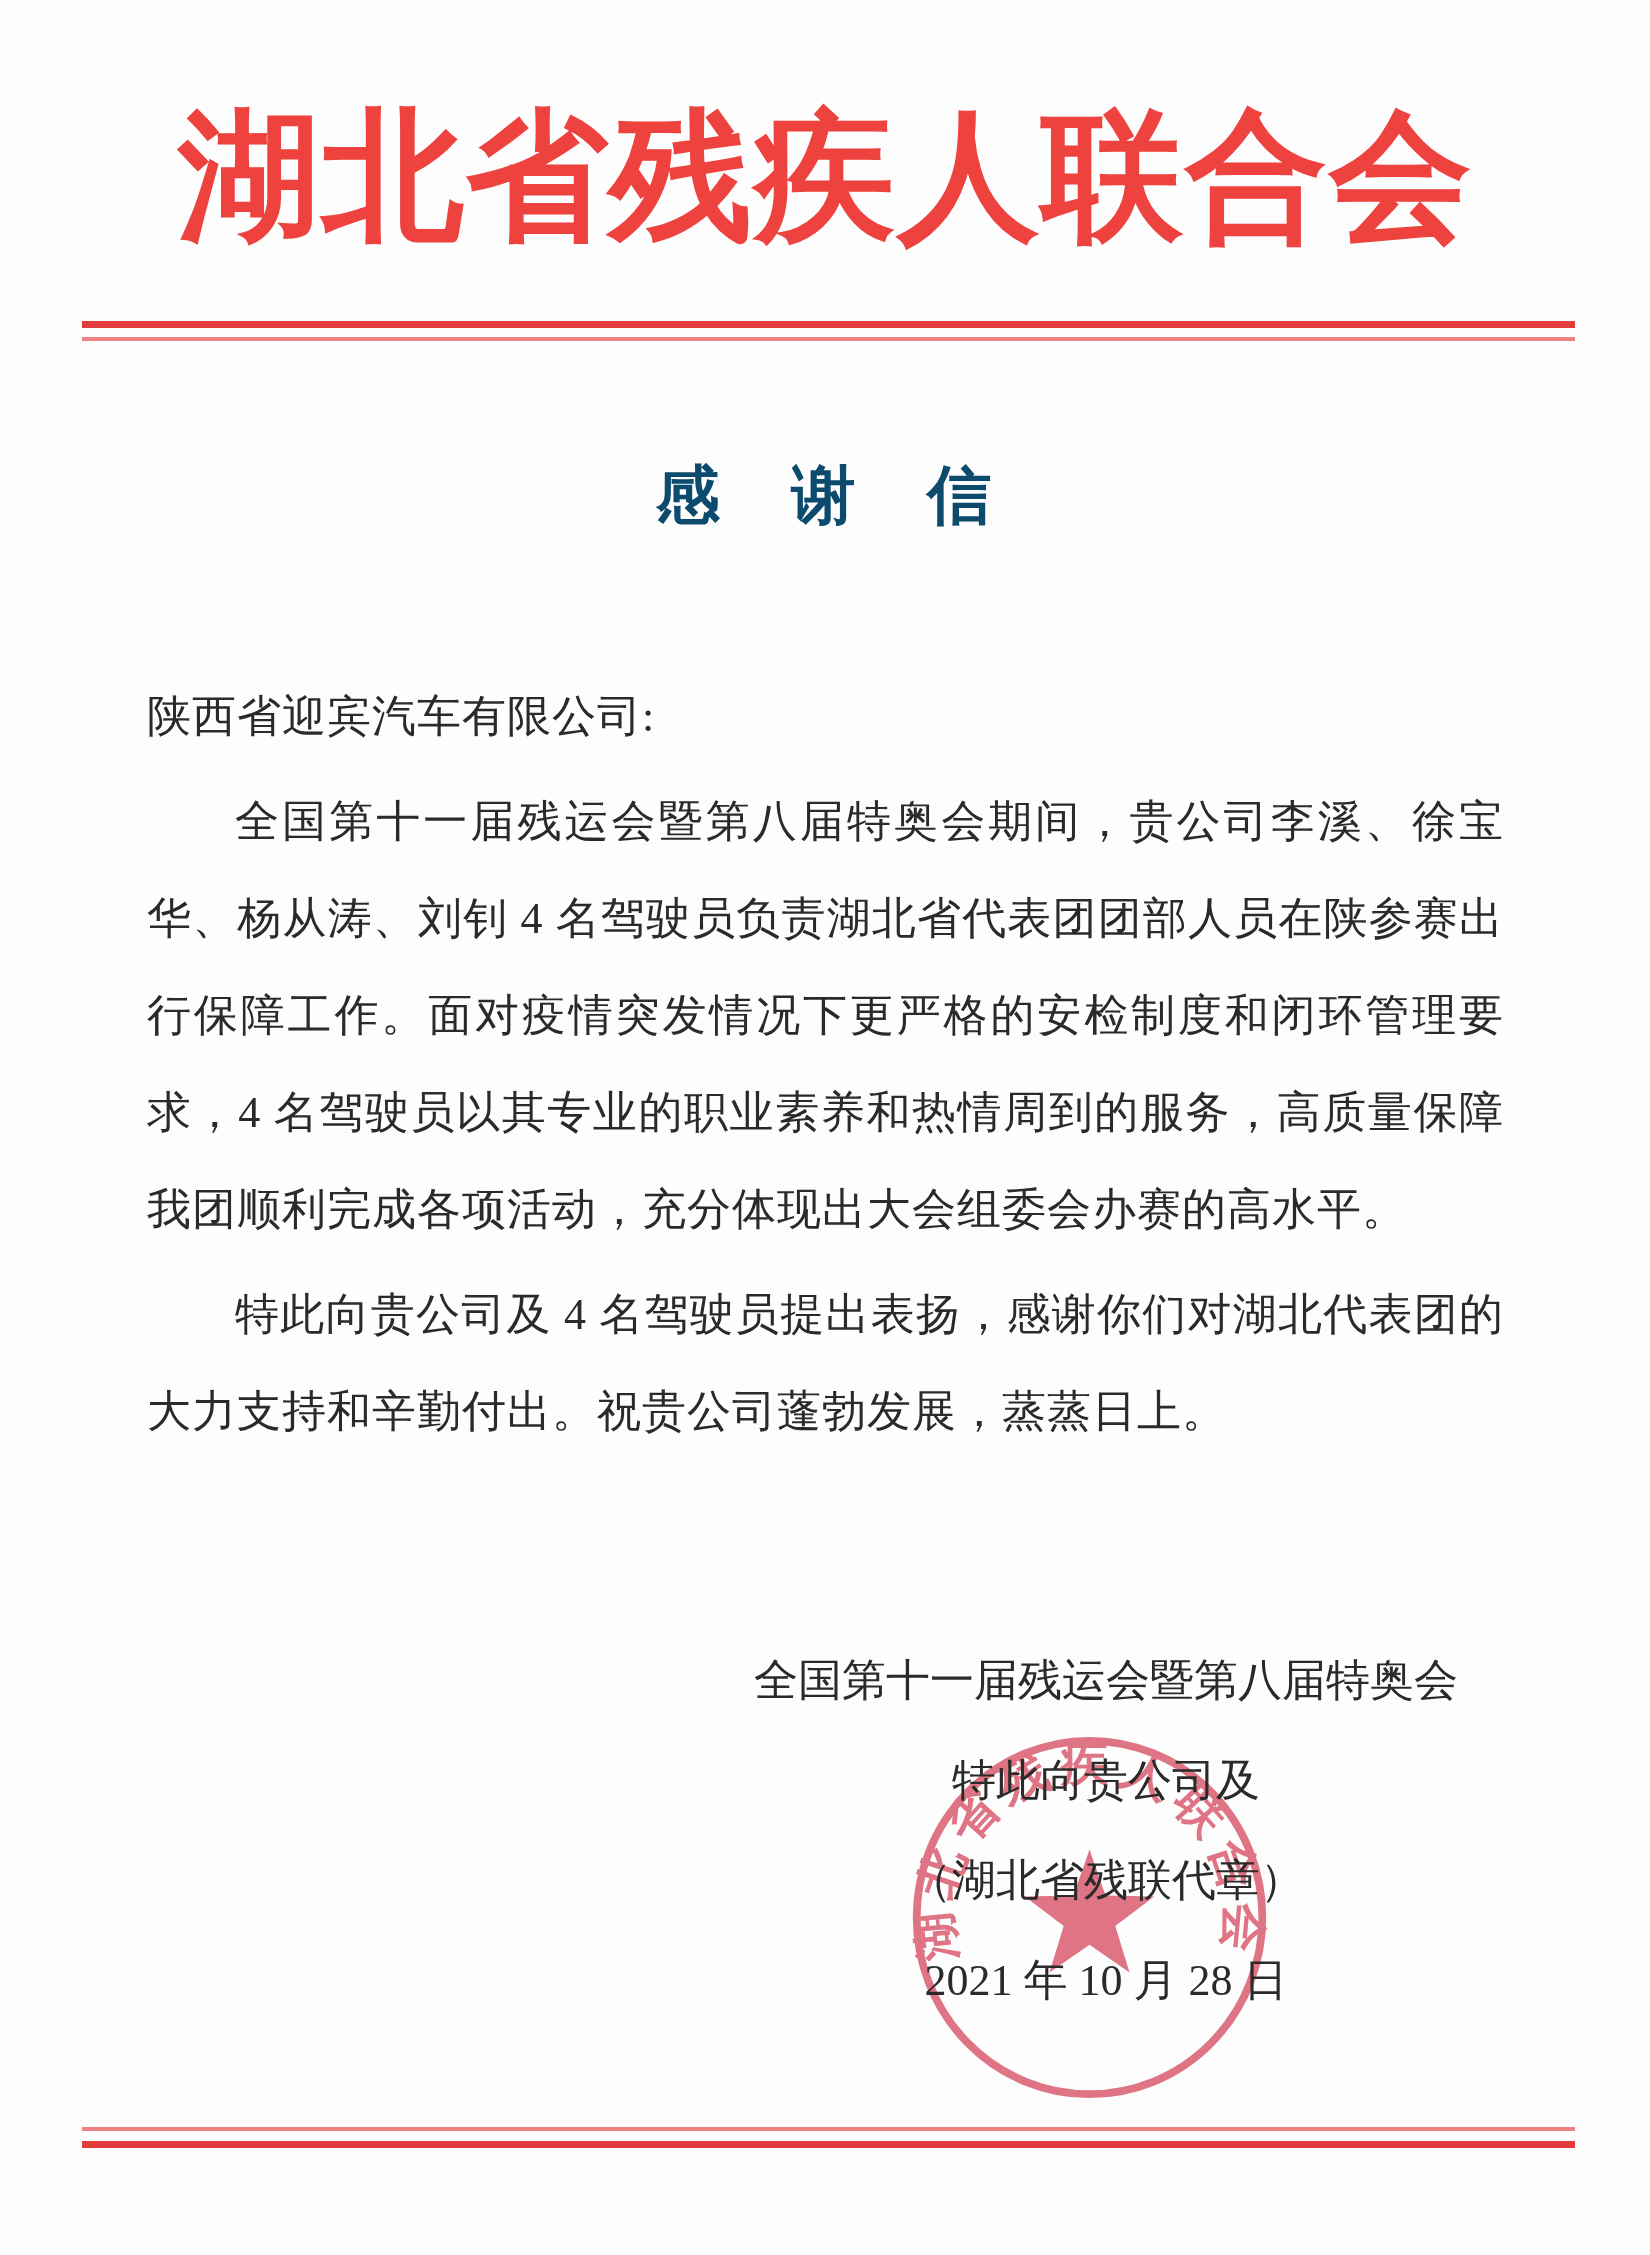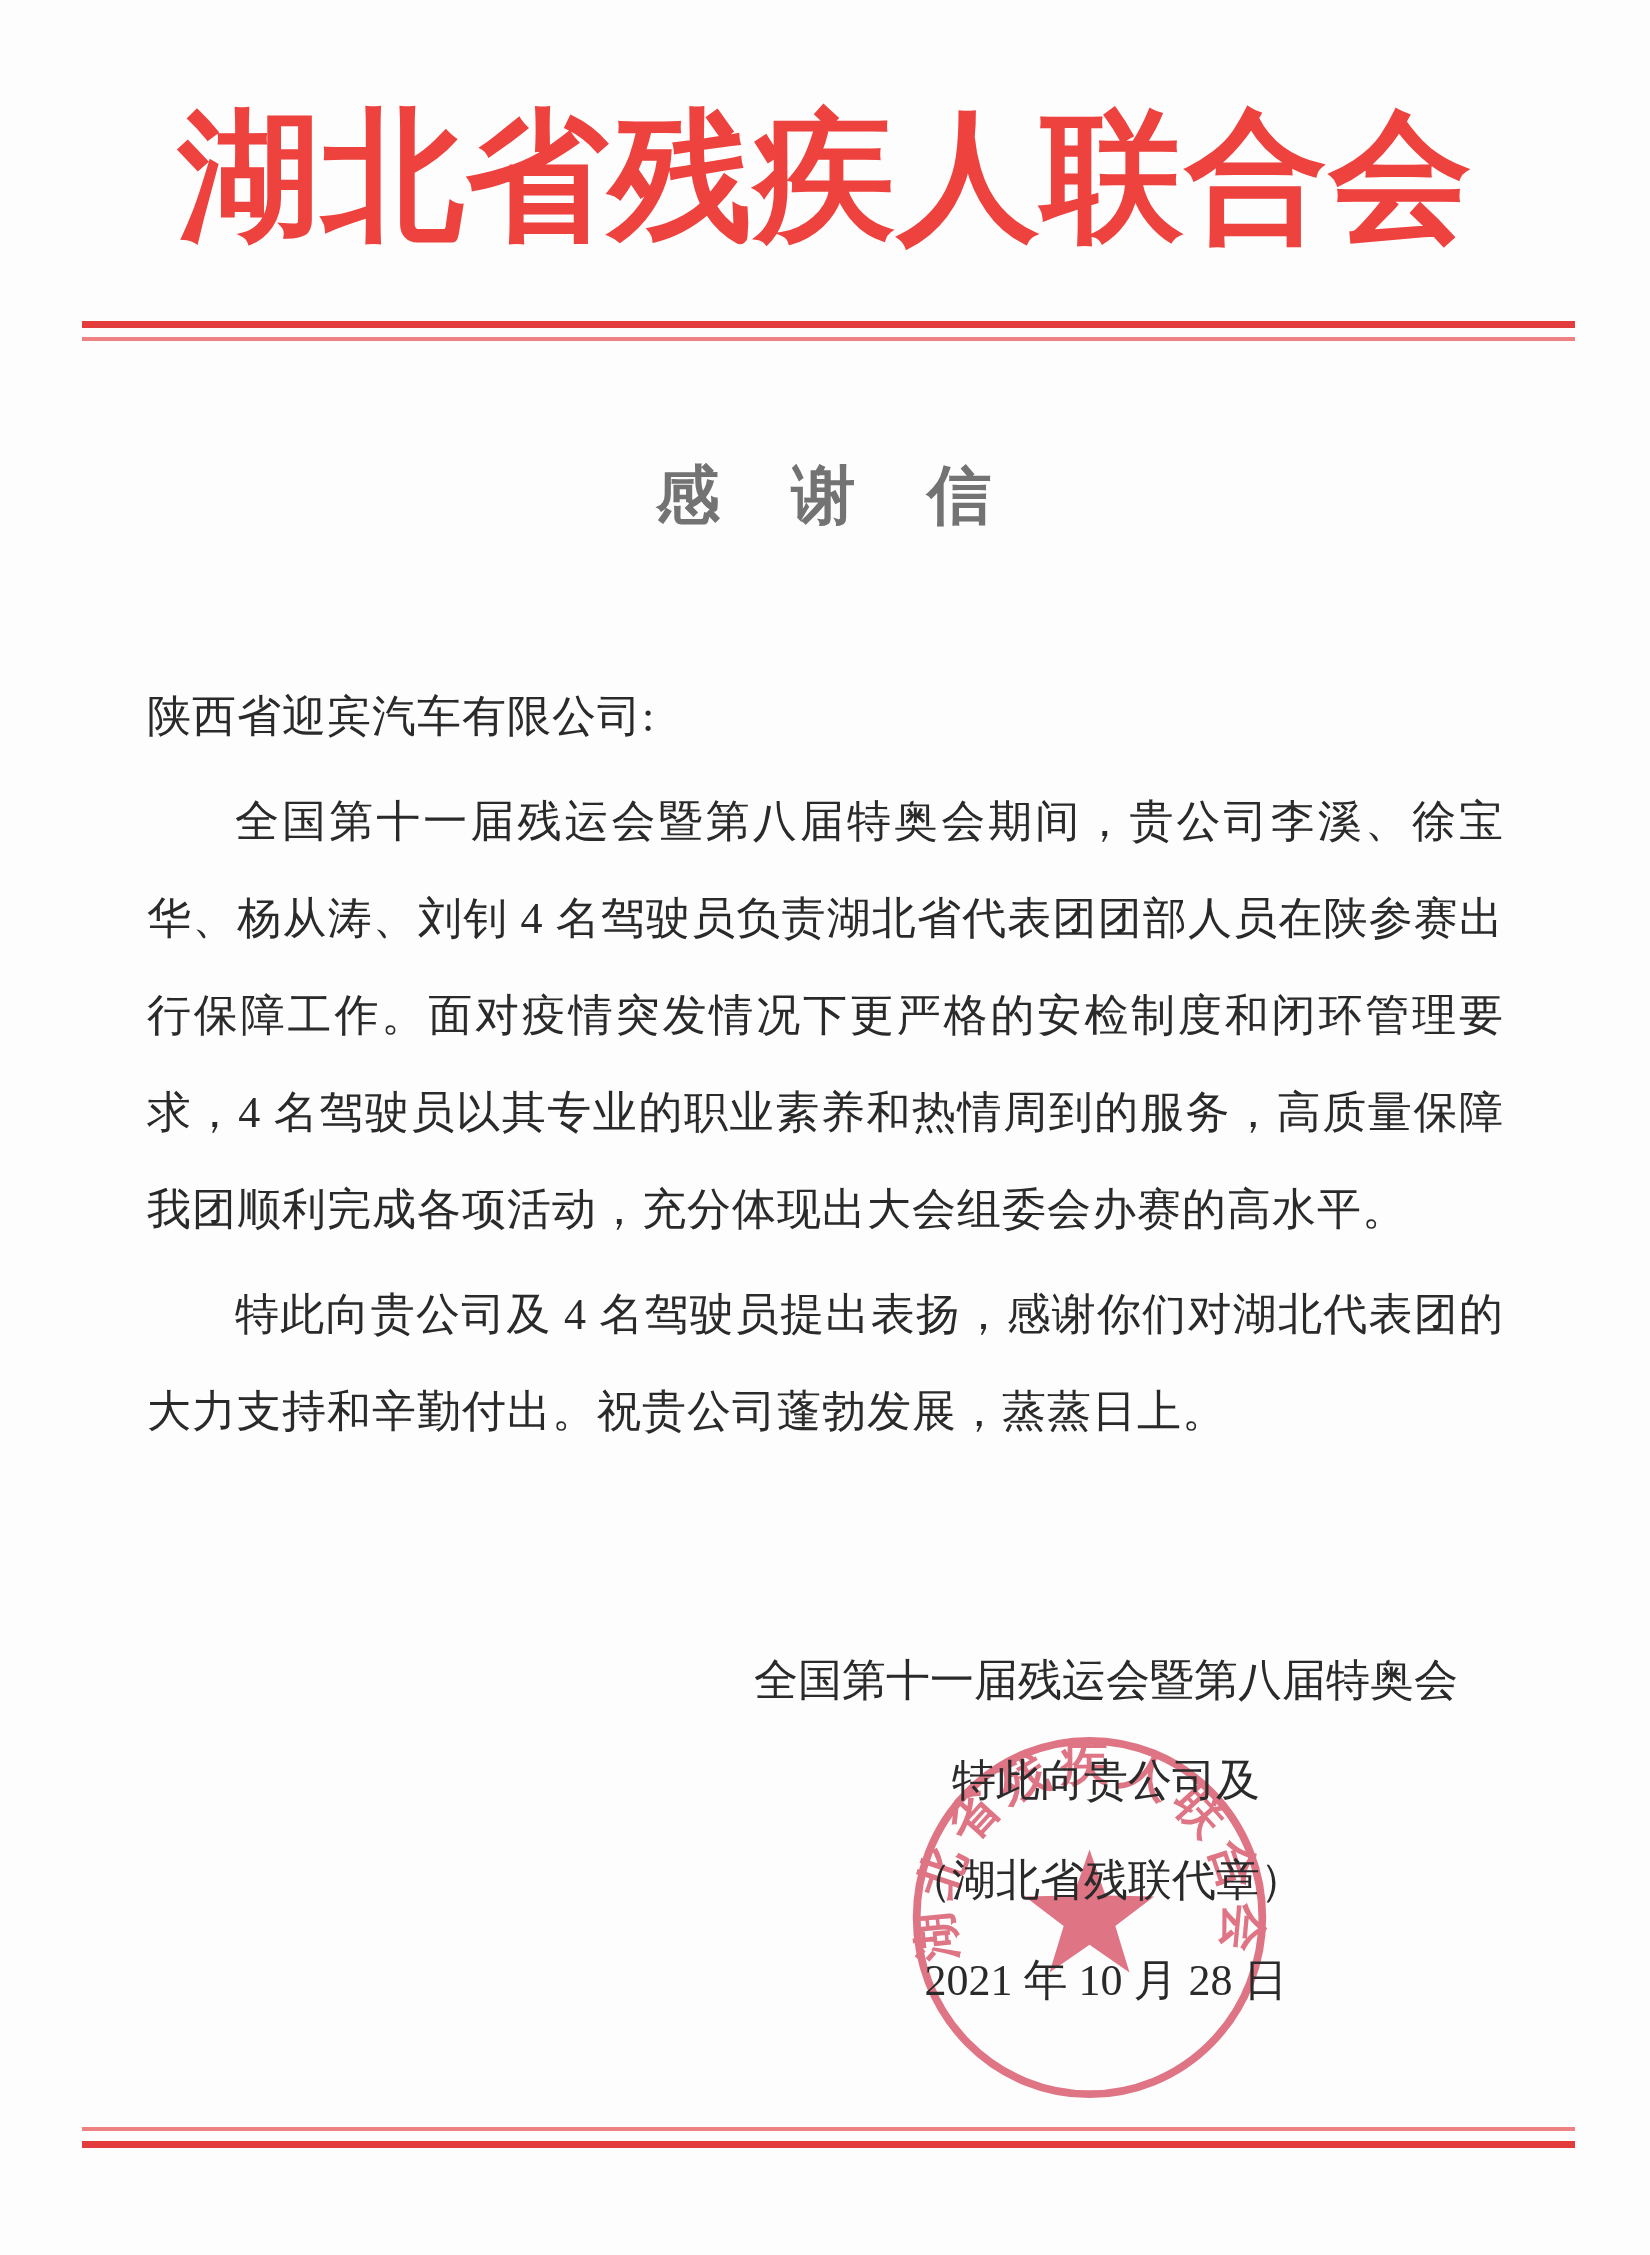--- a/index.html
+++ b/index.html
@@ -25,21 +25,21 @@
   }
 
   .rule{position:absolute;left:82px;right:76px;}
   .rule.top-thick{top:321px;height:6.8px;background:var(--rule-red);}
   .rule.top-thin{top:337px;height:3.9px;background:var(--rule-light);}
   .rule.bottom-thin{top:2127px;height:3.9px;background:var(--rule-light);}
   .rule.bottom-thick{top:2141px;height:6.8px;background:var(--rule-red);}
 
   .letter-title{
     position:absolute;top:452px;left:0;width:100%;
-    text-align:center;font-size:64px;font-weight:bold;color:#737373;
+    text-align:center;font-size:64px;font-weight:bold;color:#0c4a6e;
     letter-spacing:3.9px;
   }
 
   .body-text{
     position:absolute;top:660px;left:139px;width:1373px;
     font-size:44px;line-height:97px;text-align:justify;
     letter-spacing:1px;color:var(--text-black);
   }
   .body-text p{margin:8px;}
   .body-text p.indent{text-indent:2em;font-family:Liberation Serif, serif;}

